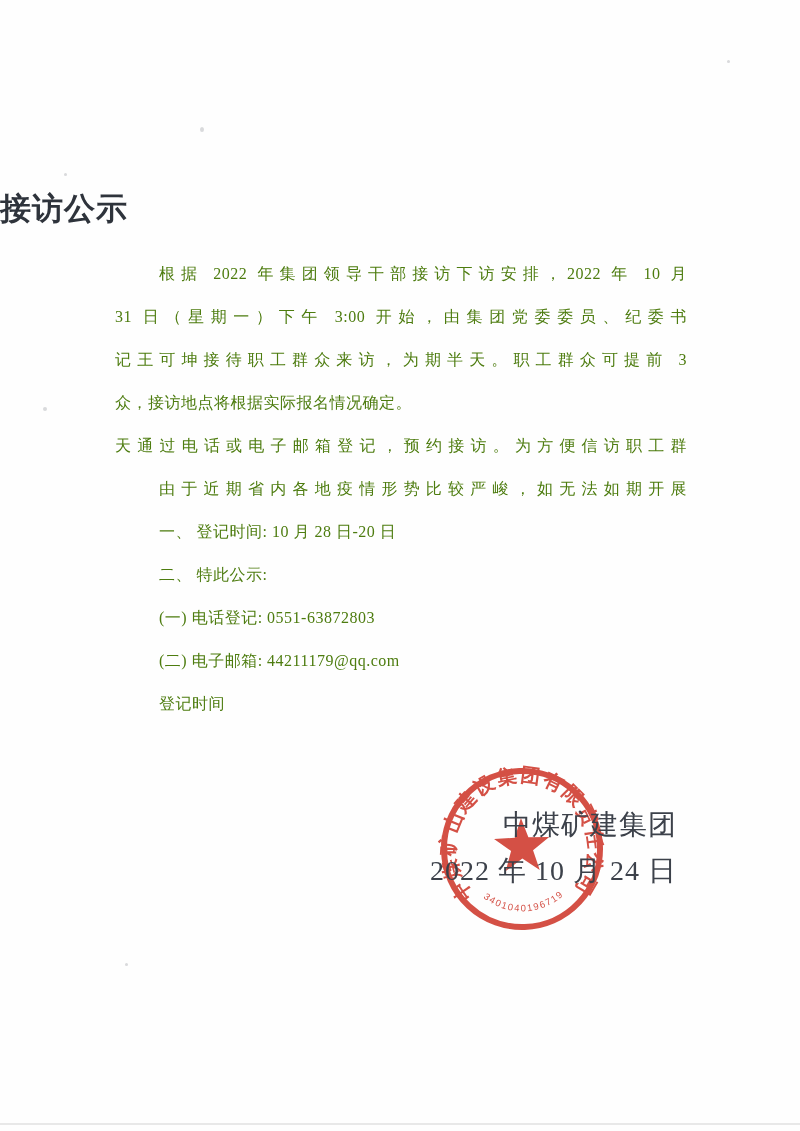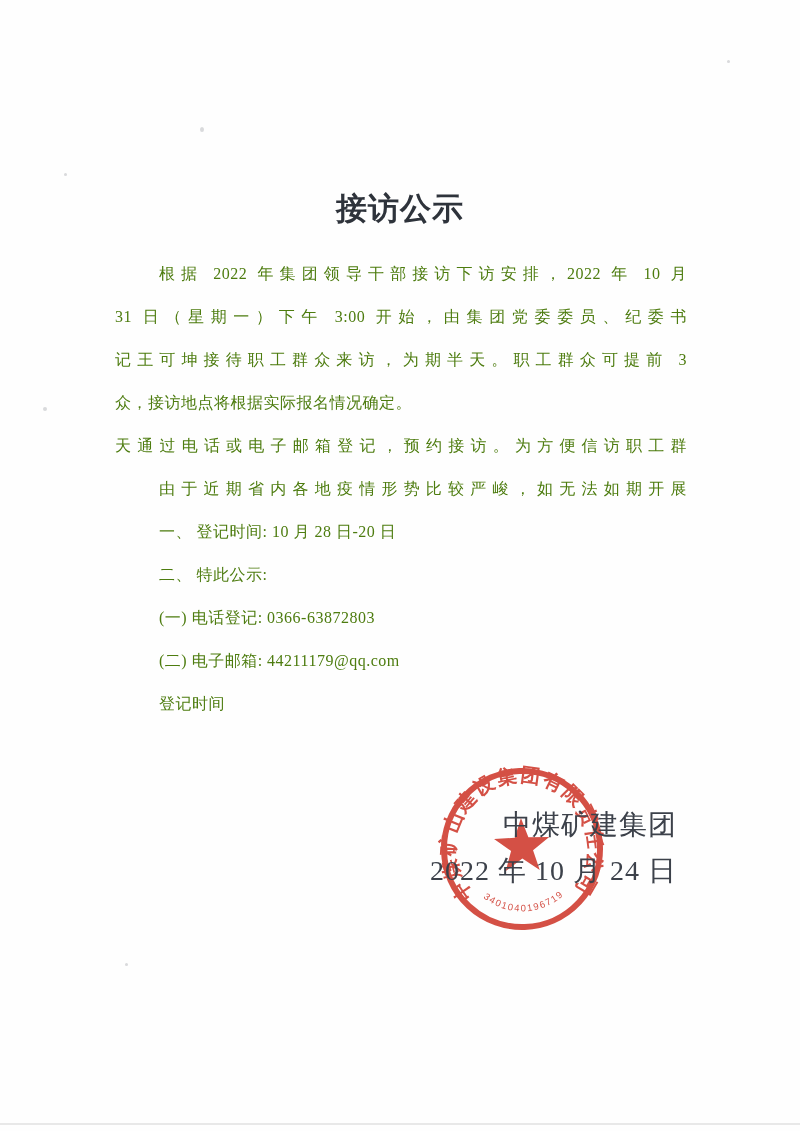--- a/index.html
+++ b/index.html
@@ -10,21 +10,21 @@
     height: 1131px;
     background: #fefefe;
     overflow: hidden;
     font-family: "Liberation Serif", "DejaVu Serif", serif;
   }
   .doc-title {
     position: absolute;
     top: 188px;
     left: 0;
     width: 100%;
-    text-align: center;
+    text-align: left;
     font-family: Liberation Mono, monospace;
     font-weight: 700;
     font-size: 31px;
     letter-spacing: 1px;
     color: #2e333b;
   }
   .doc-body {
     position: absolute;
     top: 252px;
     left: 115px;
@@ -94,21 +94,21 @@
 
   <div class="doc-body">
     <div class="line indent just">根据 2022 年集团领导干部接访下访安排，2022 年 10 月</div>
     <div class="line just">31 日（星期一）下午 3:00 开始，由集团党委委员、纪委书</div>
     <div class="line just">记王可坤接待职工群众来访，为期半天。职工群众可提前 3</div>
     <div class="line">众，接访地点将根据实际报名情况确定。</div>
     <div class="line just">天通过电话或电子邮箱登记，预约接访。为方便信访职工群</div>
     <div class="line indent just">由于近期省内各地疫情形势比较严峻，如无法如期开展</div>
     <div class="line indent">一、 登记时间: 10 月 28 日-20 日</div>
     <div class="line indent">二、 特此公示:</div>
-    <div class="line indent">(一) 电话登记: 0366-63872803</div>
+    <div class="line indent">(一) 电话登记: 0551-63872803</div>
     <div class="line indent">(二) 电子邮箱: 44211179@qq.com</div>
     <div class="line indent">登记时间</div>
   </div>
 
   <div class="signature sig-org">中煤矿建集团</div>
   <div class="signature sig-date">2022 年 10 月 24 日</div>
 
   <svg class="stamp" viewBox="0 0 174 174" xmlns="http://www.w3.org/2000/svg">
     <circle cx="87" cy="87" r="78" fill="none" stroke="#cf372b" stroke-width="6"></circle>
     <defs>

